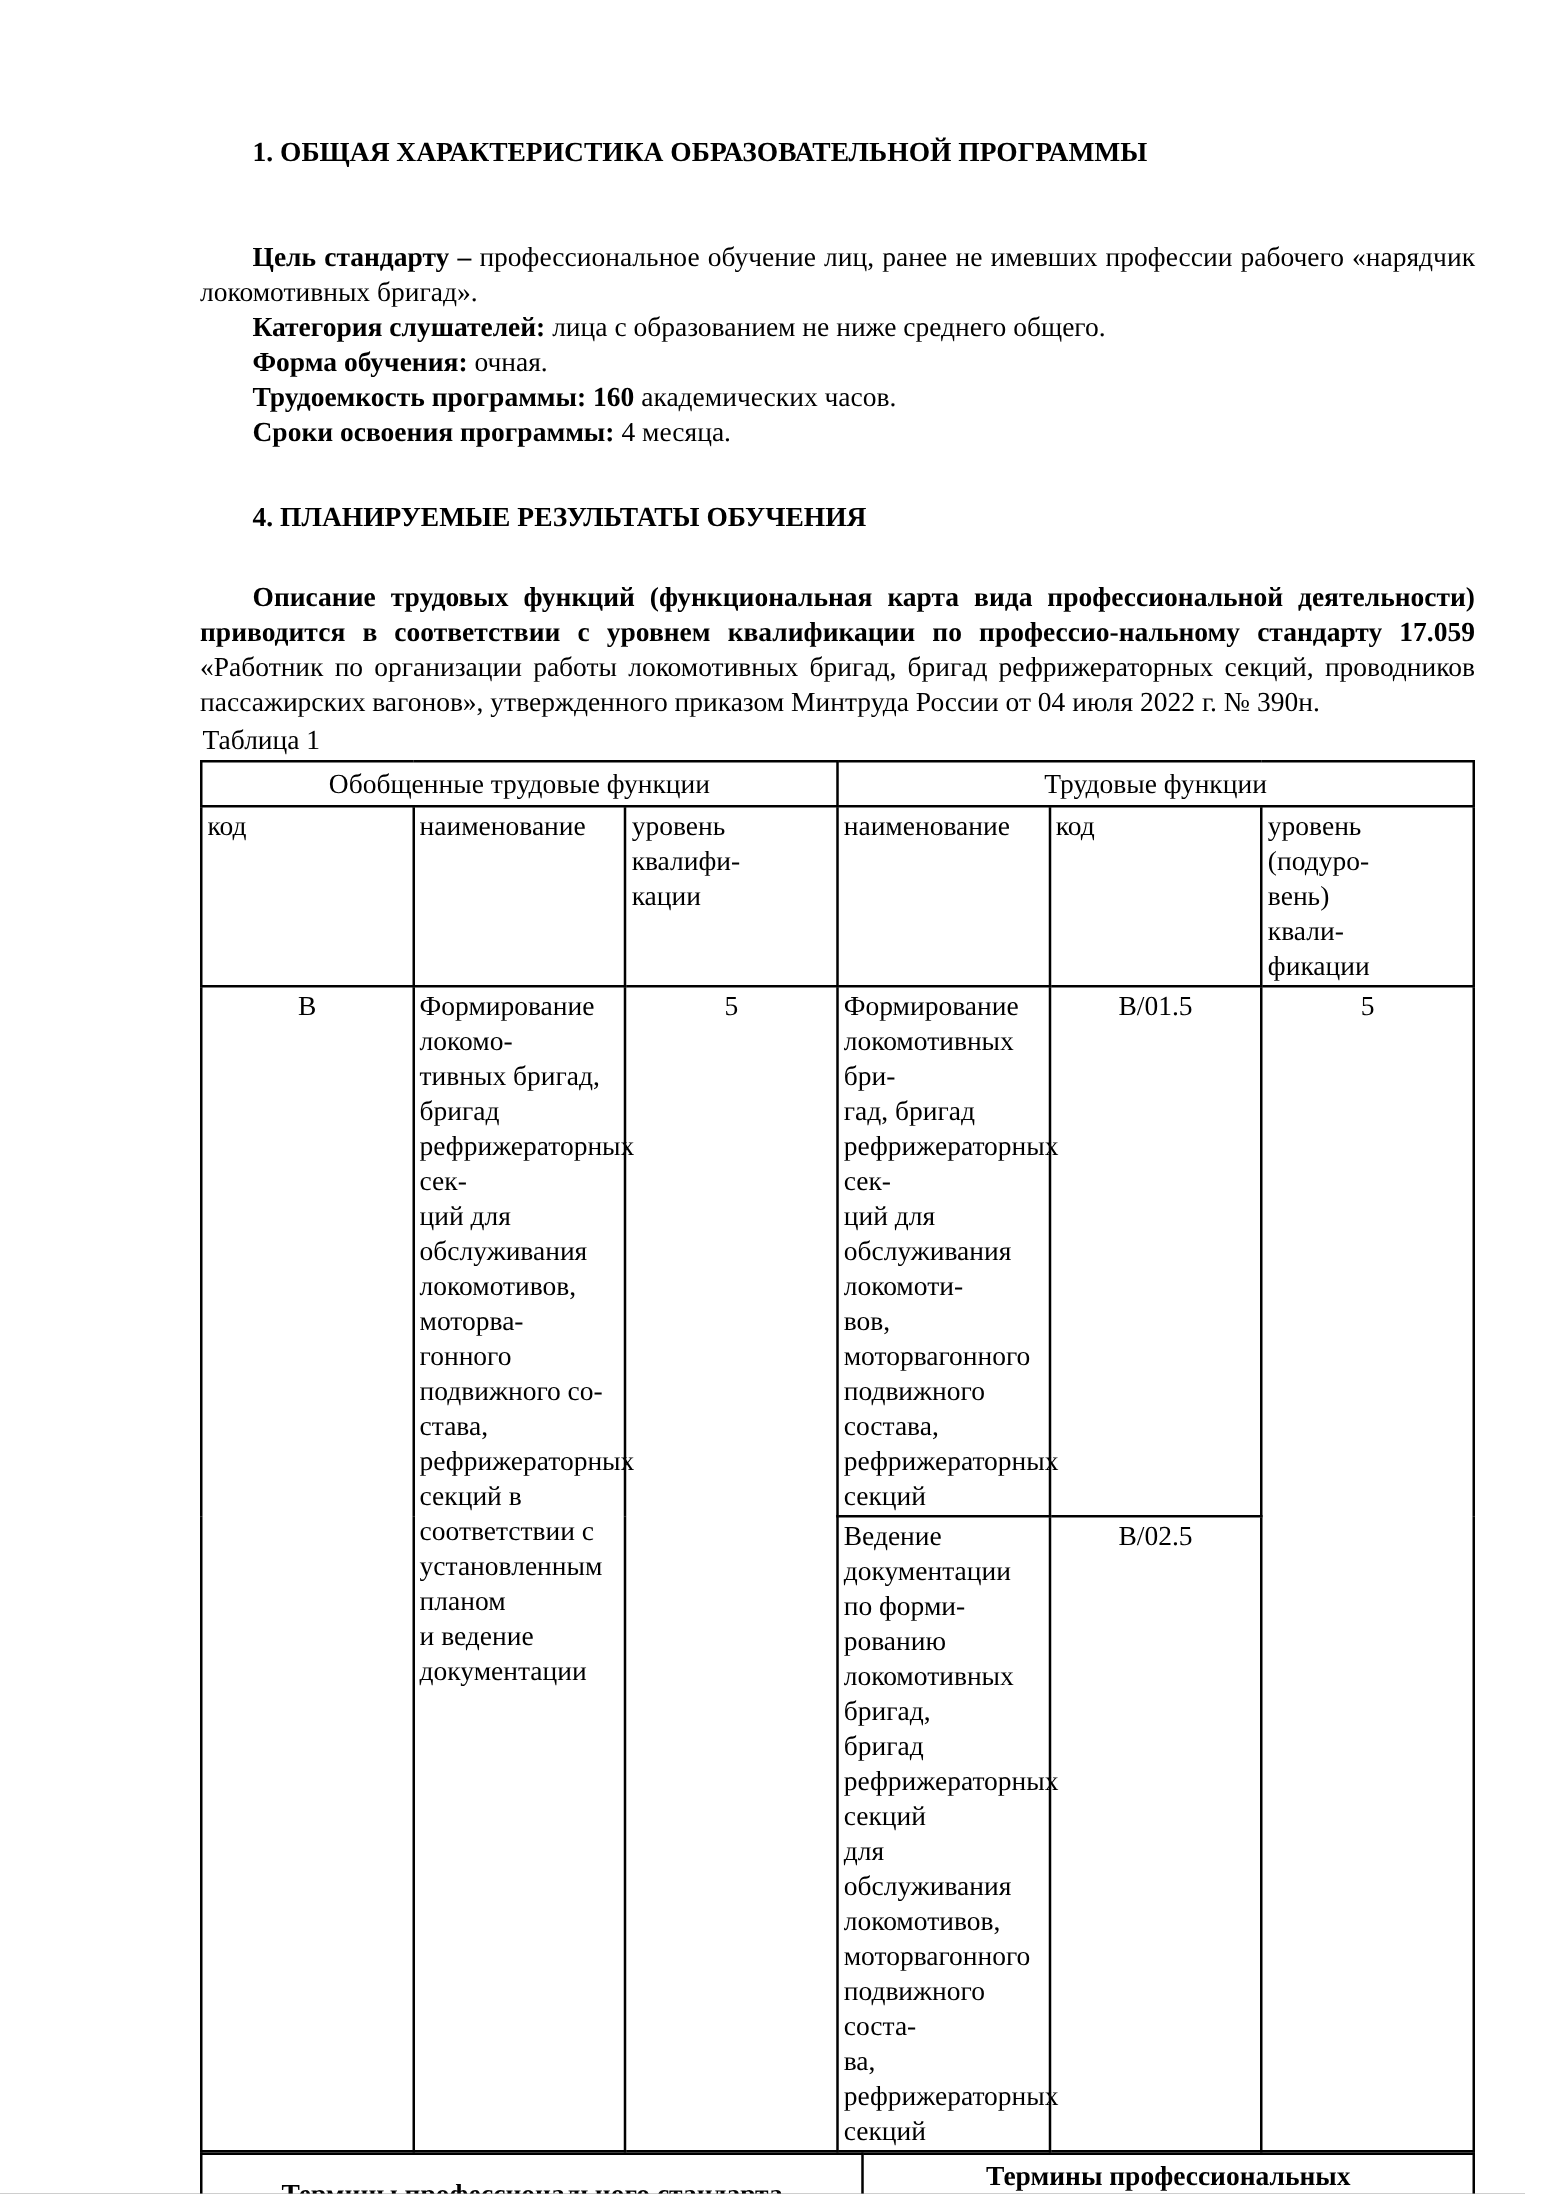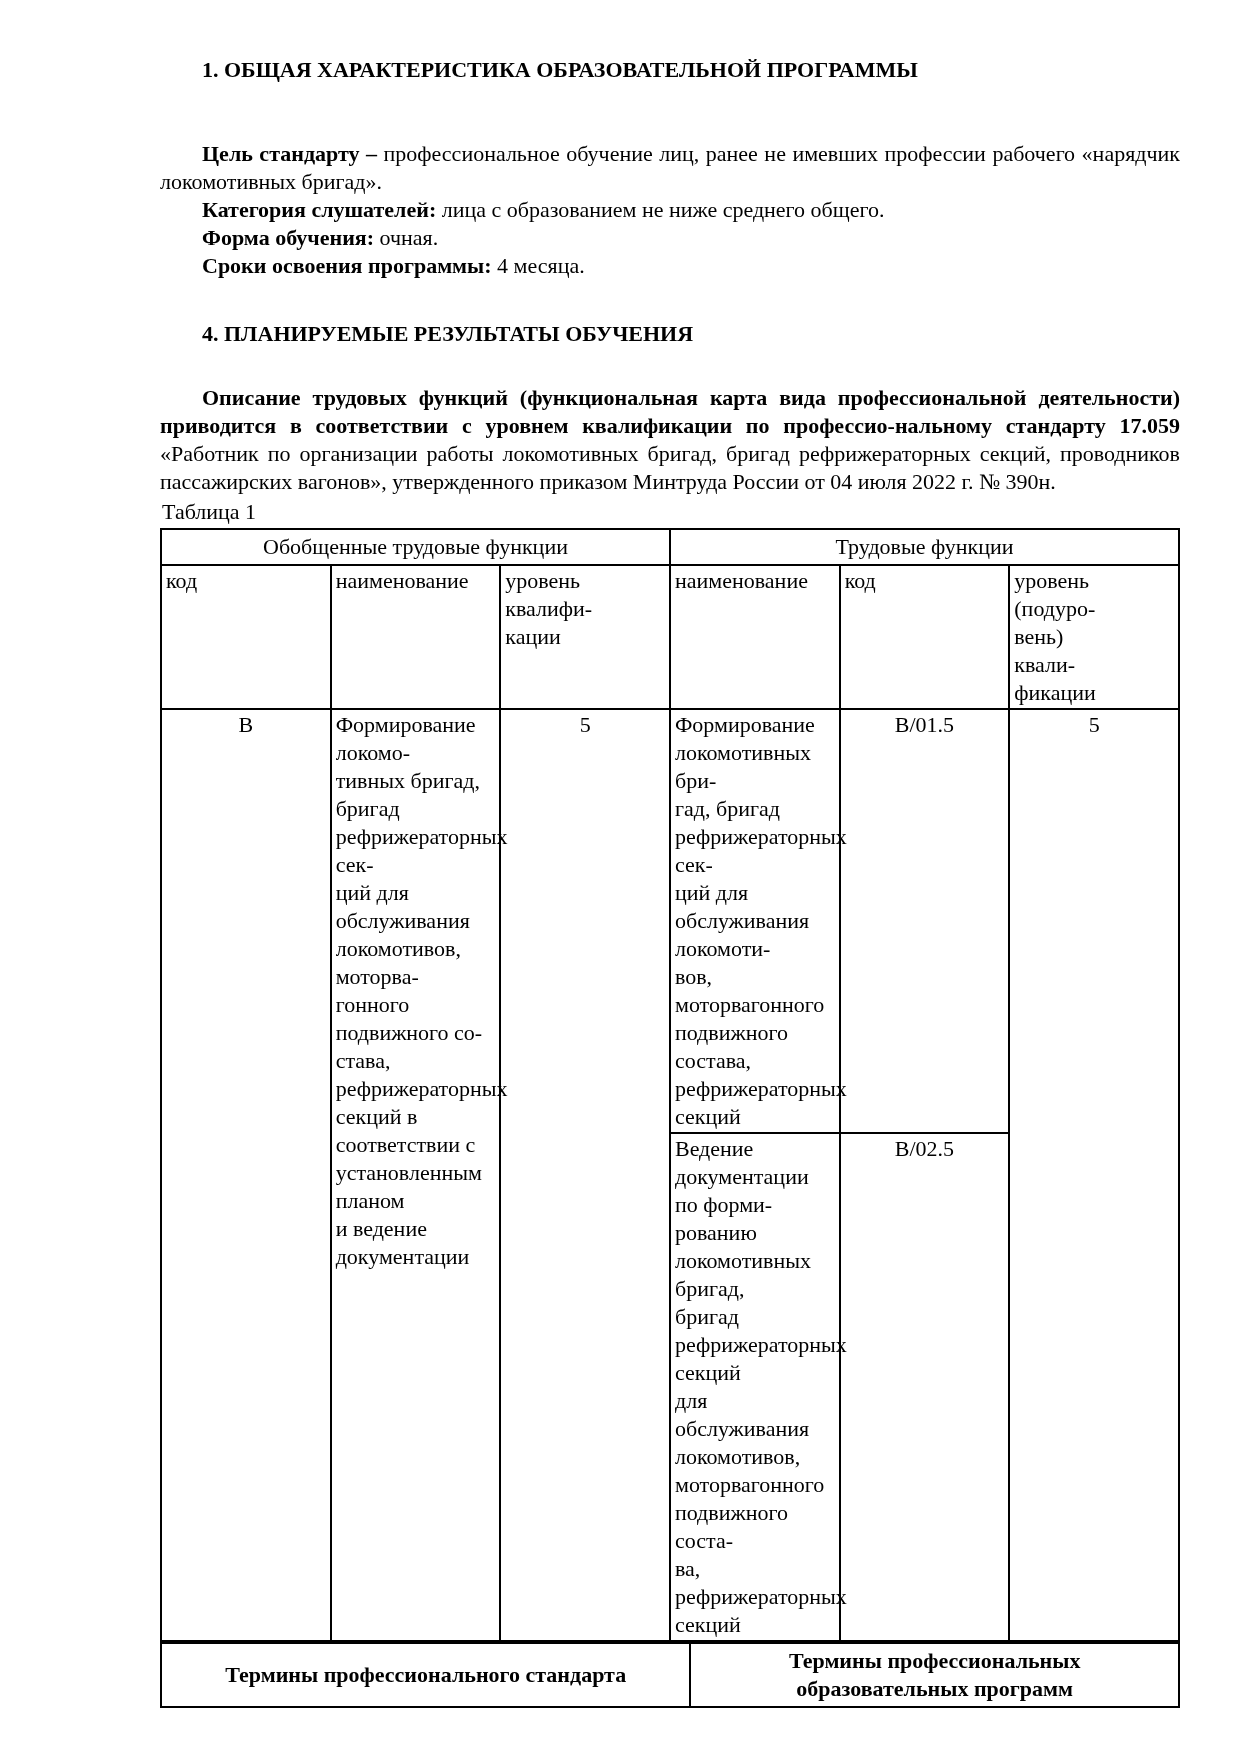--- a/index.html
+++ b/index.html
@@ -2,21 +2,21 @@
 <html lang="ru"><head>
 <meta charset="utf-8">
 <style>
   html,body{margin:0;padding:0;background:#888;}
   .page{
     position:relative;
     width:1241px;height:1755px;
     margin:0 auto;
     background:#ffffff;
     box-sizing:border-box;
-    padding:56px 61px 0 160px;
+    padding:108px 61px 0 160px;
     font-family:"Liberation Serif","DejaVu Serif",serif;
     font-size:22px;line-height:28px;color:#000;
     overflow:hidden;
   }
   .h{font-weight:bold;text-indent:42px;margin:0;}
   .h1{margin-bottom:56px;}
   .h2{margin-top:40px;margin-bottom:36px;}
   p.body{margin:0;text-align:justify;text-indent:42px;}
   .b{font-weight:bold;}
   .caption{margin:2px;padding-right:28px;}
@@ -35,20 +35,21 @@
 </head>
 <body>
 
 <div class="page">
 
   <p class="h h1">1. ОБЩАЯ ХАРАКТЕРИСТИКА ОБРАЗОВАТЕЛЬНОЙ ПРОГРАММЫ</p>
 
   <p class="body"><span class="b">Цель стандарту –</span><span> профессиональное обучение лиц, ранее не имевших профессии рабочего «нарядчик локомотивных бригад».</span></p>
   <p class="body"><span class="b">Категория слушателей:</span><span> лица с образованием не ниже среднего общего.</span></p>
   <p class="body"><span class="b">Форма обучения:</span><span> очная.</span></p>
+  <p class="body"><span class="b">Трудоемкость программы: 160</span><span> академических часов.</span></p>
   <p class="body"><span class="b">Сроки освоения программы:</span><span> 4 месяца.</span></p>
 
   <p class="h h2">4. ПЛАНИРУЕМЫЕ РЕЗУЛЬТАТЫ ОБУЧЕНИЯ</p>
 
   <p class="body"><span class="b">Описание трудовых функций (функциональная карта вида профессиональной деятельности) приводится в соответствии с уровнем квалификации по профессио-нальному стандарту 17.059</span><span> «Работник по организации работы локомотивных бригад, бригад рефрижераторных секций, проводников пассажирских вагонов», утвержденного приказом Минтруда России от 04 июля 2022 г. № 390н.</span></p>
 
   <p class="caption">Таблица 1</p>
 
   <table class="t1">
     <tbody>

